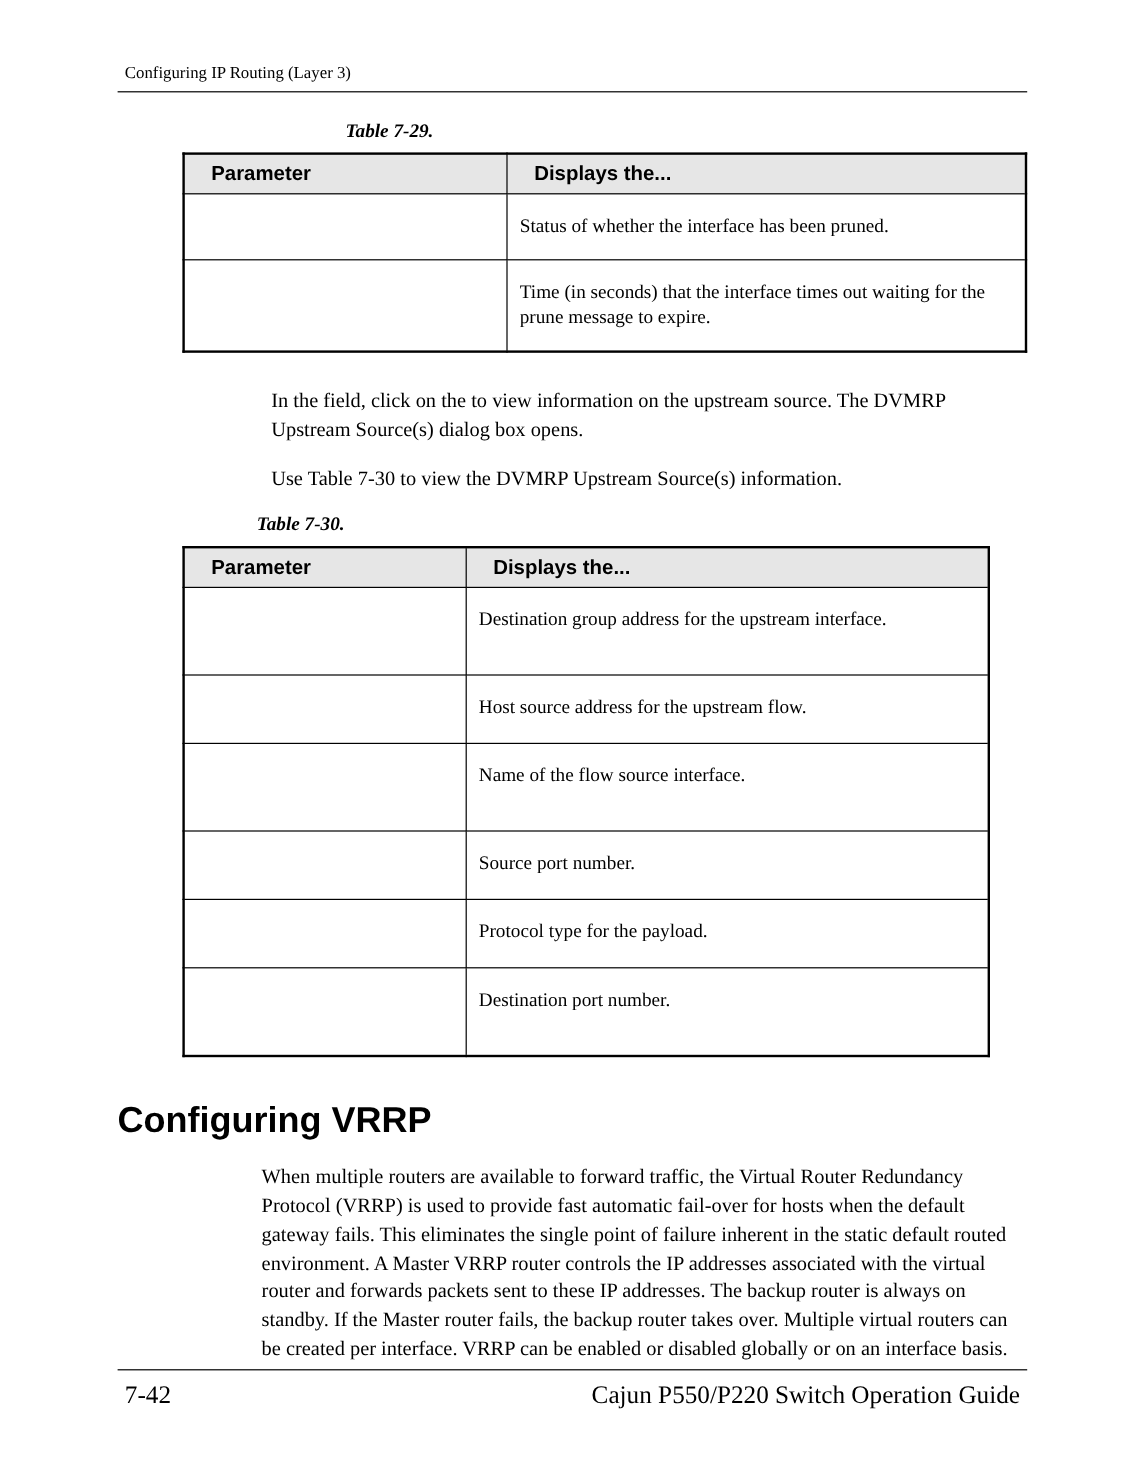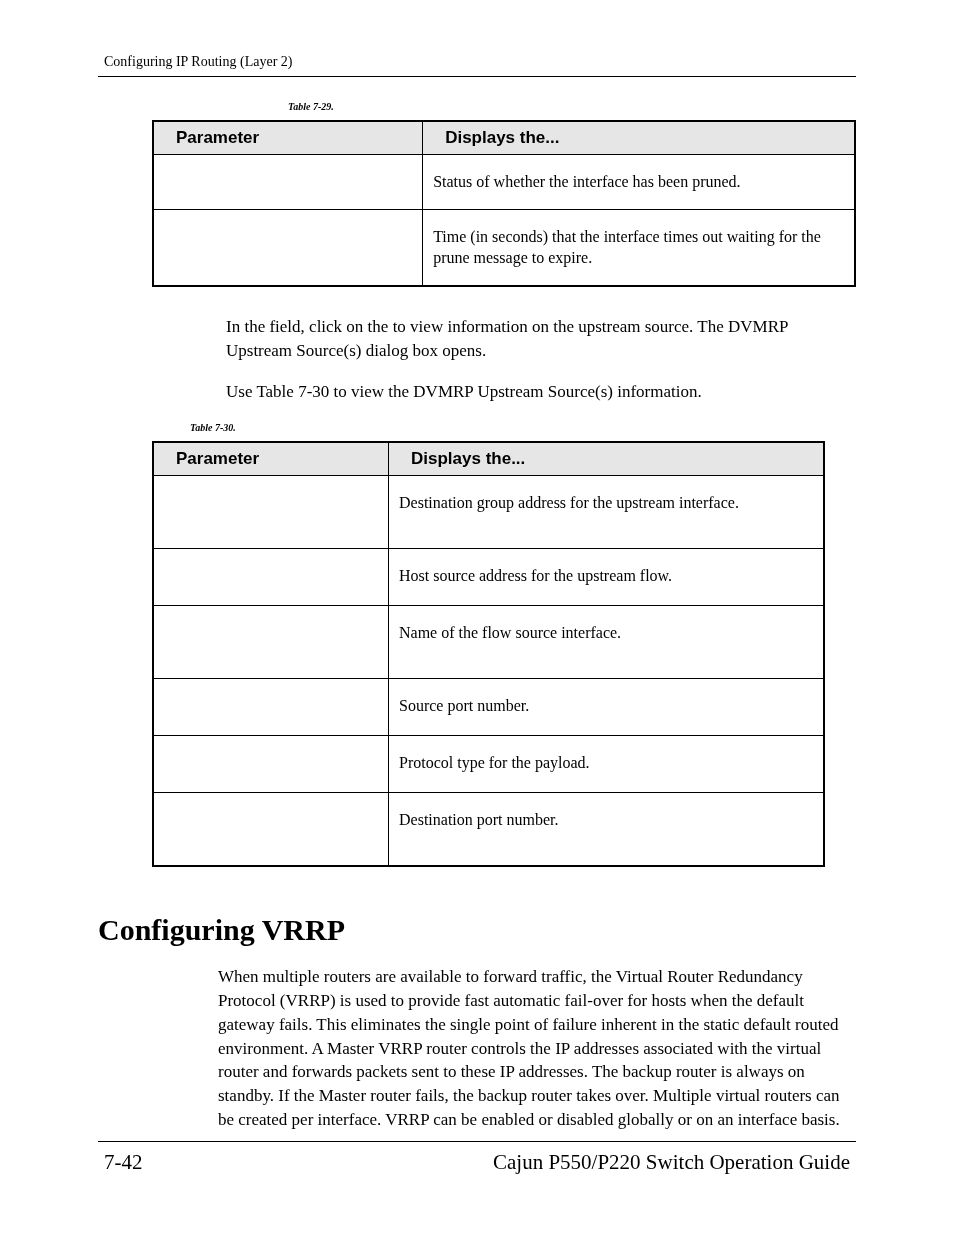--- a/index.html
+++ b/index.html
@@ -23,29 +23,29 @@
   }
   .hr {
     border: none;
     border-top: 1px solid #000;
     margin: 0 0 24px 0;
   }
   .caption {
     font-family: "Times New Roman", Times, serif;
     font-style: italic;
     font-weight: bold;
-    font-size: 10px;
+    font-size: 16px;
     text-align: left;
     margin: 0 0 8px 0;
   }
   .caption-center {
     margin-left: 190px;
   }
   .caption-center2 {
-    margin-left: 92px;
+    margin-left: 116px;
   }
   table.data {
     border-collapse: collapse;
     border: 2px solid #000;
     margin-left: 54px;
     margin-bottom: 28px;
   }
   table.data th {
     background: #e6e6e6;
     text-align: left;
@@ -73,24 +73,24 @@
     line-height: 1.4;
     margin-left: 128px;
     margin-right: 8px;
     margin-bottom: 18px;
   }
   .body-text.wide {
     margin-left: 20px;
     margin-right: 0;
   }
   h2.section {
-    font-family: Liberation Serif, serif;
+    font-family: Liberation Sans, sans-serif;
     font-weight: bold;
     font-size: 30px;
-    margin: 46px 0 18px 0;
+    margin: 36px 0 18px 0;
   }
   .footer {
     position: absolute;
     left: 98px;
     right: 98px;
     bottom: 60px;
   }
   .footer .hr2 {
     border: none;
     border-top: 1px solid #000;
@@ -101,21 +101,21 @@
     justify-content: space-between;
     font-size: 21px;
     padding: 0 6px;
   }
 </style>
 </head>
 <body>
 
 <div class="page">
 
-  <div class="running-head">Configuring IP Routing (Layer 2)</div>
+  <div class="running-head">Configuring IP Routing (Layer 3)</div>
   <hr class="hr">
 
   <div class="caption caption-center">Table 7-29.</div>
 
   <table class="data t29">
     <thead>
       <tr>
         <th class="c1">Parameter</th>
         <th class="c2">Displays the...</th>
       </tr>

